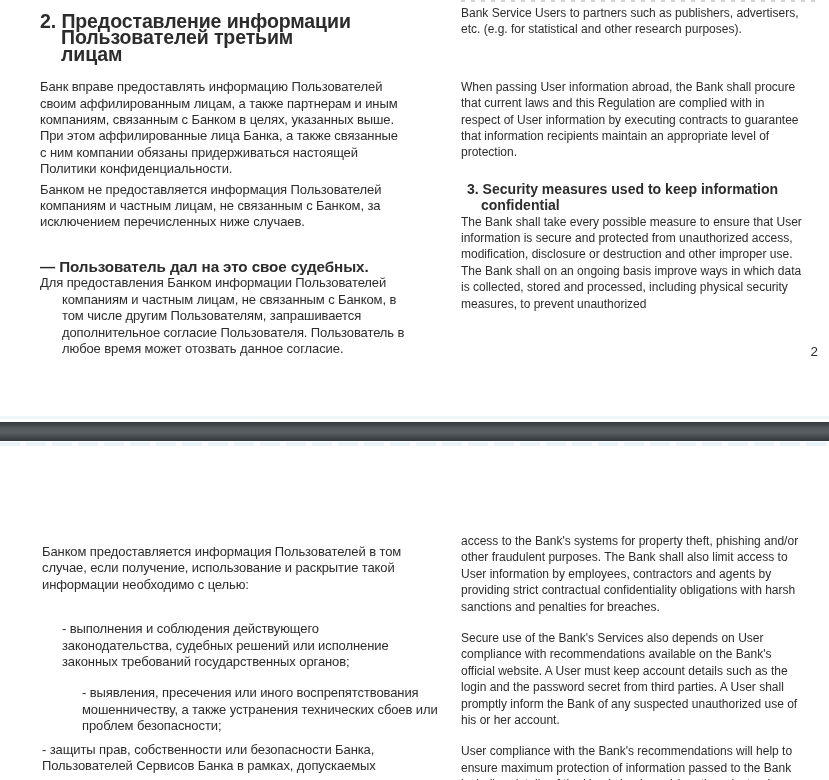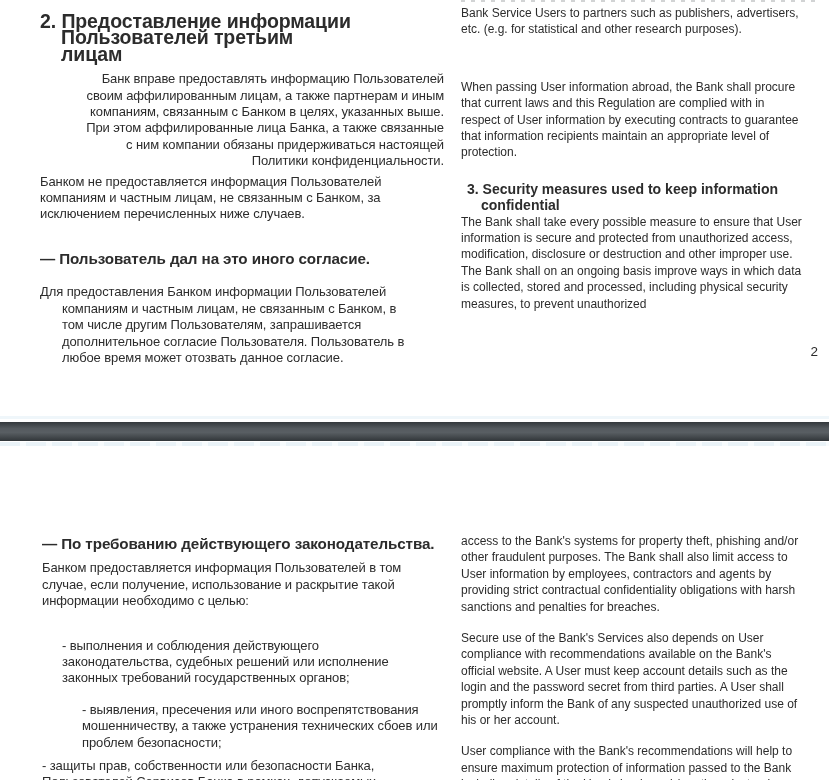--- a/index.html
+++ b/index.html
@@ -31,24 +31,24 @@
   .bold { font-weight: 700; }
 
   
   .hang-ru-h { padding-left: 21px; text-indent: -21px; }
   .hang-ru-p { padding-left: 22px; text-indent: -22px; }
   .hang-en-h { margin-left: 6px !important; padding-left: 14px; text-indent: -14px; }
 
   
   .col-tl { left: 40px; top: 13px; width: 404px; }
   .col-tr { left: 461px; top: 0; width: 374px; }
-  .col-tl .p1 { margin-top: 9px; text-align: right; }
+  .col-tl .p1 { margin-top: 17px; }
   .col-tl .p2 { margin-top: 4px; }
   .col-tl .h-consent { margin-top: 28px; }
-  .col-tl .p3 { margin-top: 17px; }
+  .col-tl .p3 { margin-top: 0; }
 
   .col-tr .p0 { margin-top: 5px; }
   .col-tr .p1 { margin-top: 41px; }
   .col-tr .h-security { margin-top: 20px; }
   .col-tr .p2 { margin-top: 0px; }
 
   .clipped-remnant {
     position: absolute; left: 461px; top: 0; width: 356px; height: 2px;
     background: repeating-linear-gradient(90deg, rgba(90,95,99,.55) 0 4px, transparent 4px 10px);
     opacity: .5;
@@ -94,21 +94,21 @@
 лицам</h2>
       <p class="p1">Банк вправе предоставлять информацию Пользователей
 своим аффилированным лицам, а также партнерам и иным
 компаниям, связанным с Банком в целях, указанных выше.
 При этом аффилированные лица Банка, а также связанные
 с ним компании обязаны придерживаться настоящей
 Политики конфиденциальности.</p>
       <p class="p2">Банком не предоставляется информация Пользователей
 компаниям и частным лицам, не связанным с Банком, за
 исключением перечисленных ниже случаев.</p>
-      <h3 class="bold h-consent">— Пользователь дал на это иного согласие.</h3>
+      <h3 class="bold h-consent">— Пользователь дал на это свое судебных.</h3>
       <p class="p3 hang-ru-p">Для предоставления Банком информации Пользователей
 компаниям и частным лицам, не связанным с Банком, в
 том числе другим Пользователям, запрашивается
 дополнительное согласие Пользователя. Пользователь в
 любое время может отозвать данное согласие.</p>
     </div>
 
     <div class="col col-tr en">
       <p class="p0">Bank Service Users to partners such as publishers, advertisers,
 etc. (e.g. for statistical and other research purposes).</p>
@@ -132,21 +132,20 @@
 
   <div class="separator">
     <div class="sep-light-top"></div>
     <div class="sep-dark"></div>
     <div class="sep-light-bottom"></div>
   </div>
 
   <section class="page page-bottom">
 
     <div class="col col-bl ru">
-      <h3 class="bold">— По требованию действующего законодательства.</h3>
       <p class="p1">Банком предоставляется информация Пользователей в том
 случае, если получение, использование и раскрытие такой
 информации необходимо с целью:</p>
       <p class="item1">- выполнения и соблюдения действующего
 законодательства, судебных решений или исполнение
 законных требований государственных органов;</p>
       <p class="item2">- выявления, пресечения или иного воспрепятствования
 мошенничеству, а также устранения технических сбоев или
 проблем безопасности;</p>
       <p class="item3">- защиты прав, собственности или безопасности Банка,

